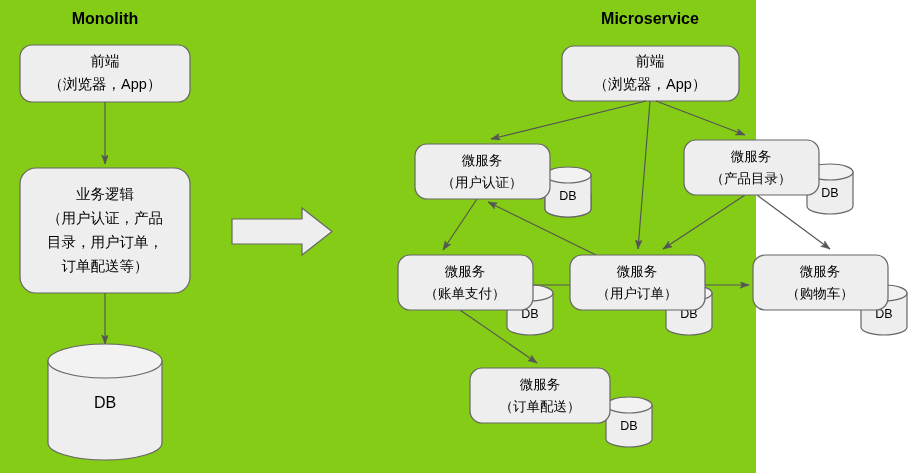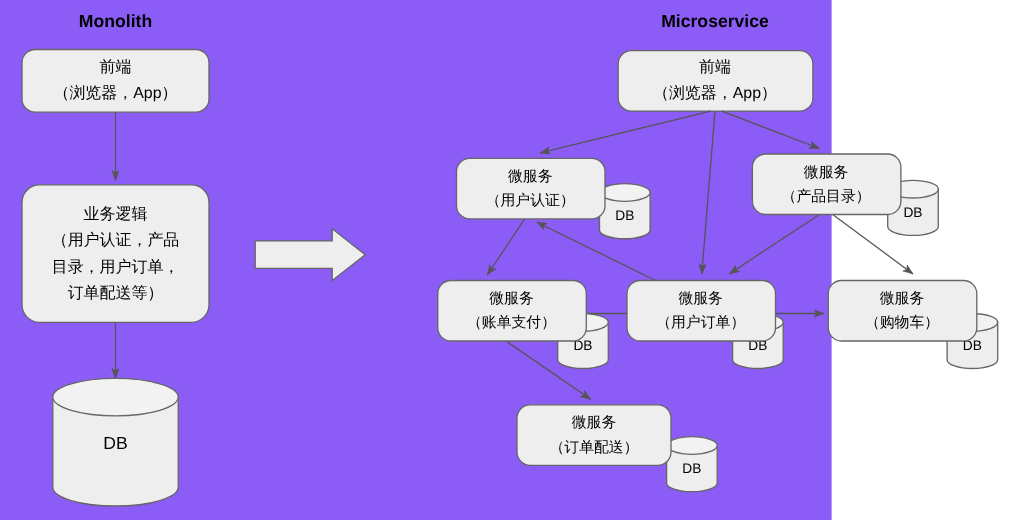--- a/index.html
+++ b/index.html
@@ -10,21 +10,21 @@
   body {
     width: 919px;
     height: 473px;
     overflow: hidden;
     font-family: "Liberation Sans", "DejaVu Sans", sans-serif;
   }
   #diagram-root {
     position: relative;
     width: 756px;
     height: 473px;
-    background: #8b5cf6;
+    background: #84cc16;
   }
   svg#diagram-svg {
     display: block;
     width: 919px;
     height: 473px;
   }
   .section-title {
     font-family: "Liberation Sans", "DejaVu Sans", sans-serif;
     font-weight: bold;
     font-size: 16px;

